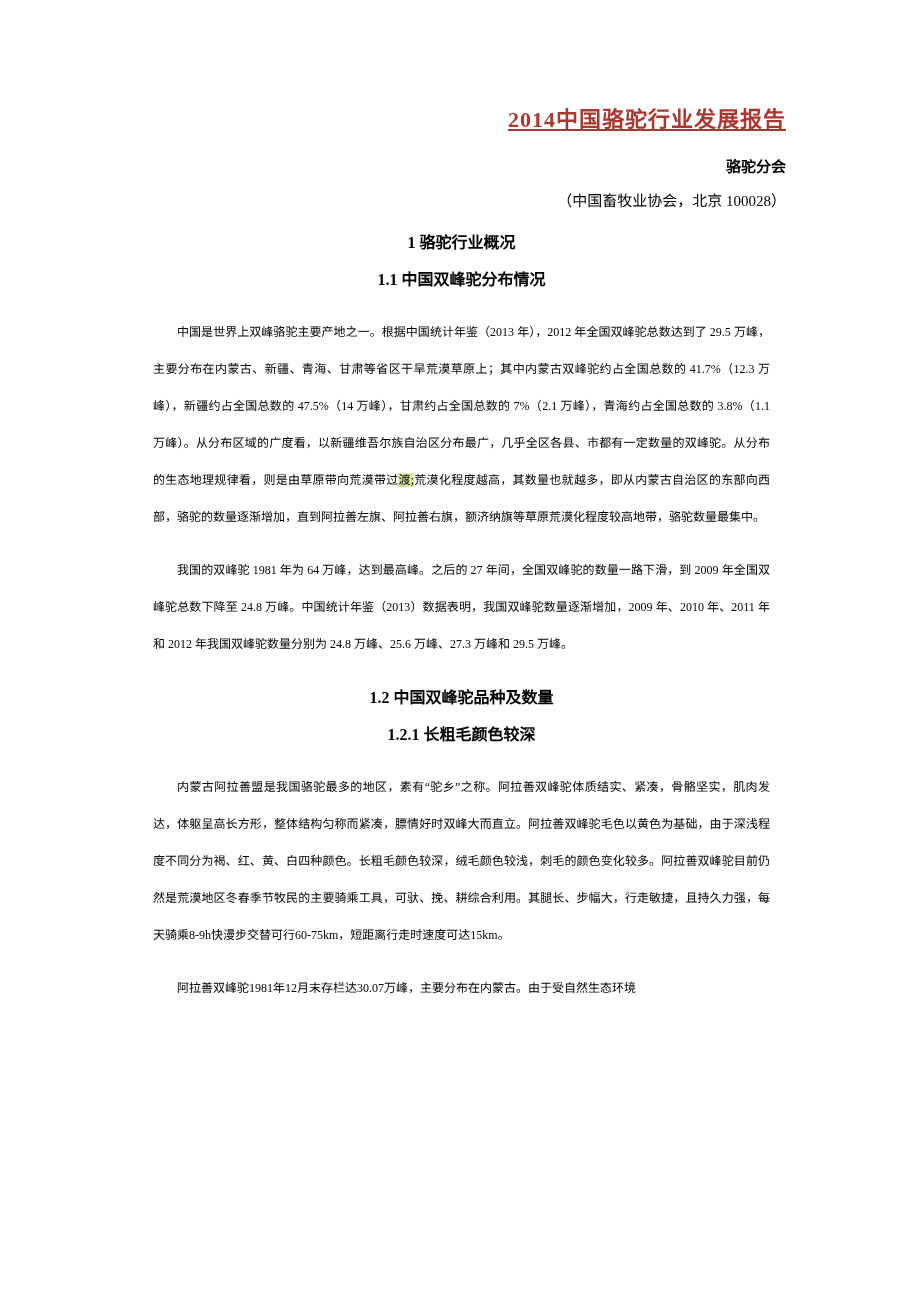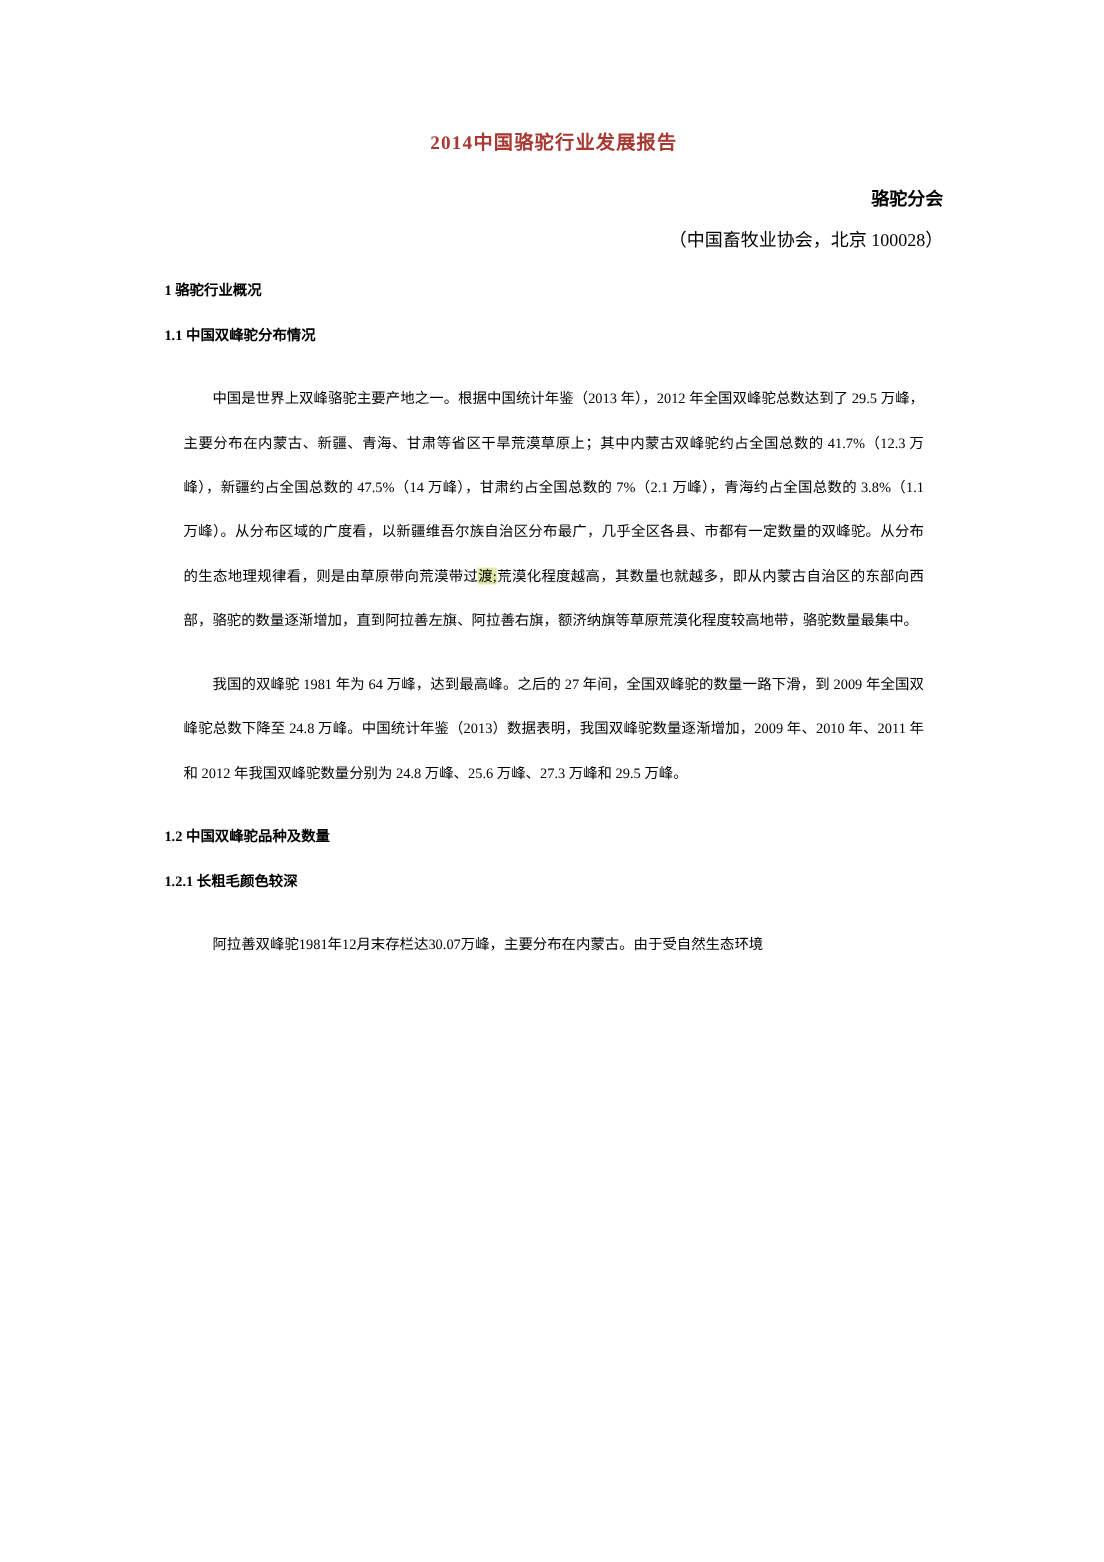--- a/index.html
+++ b/index.html
@@ -15,48 +15,49 @@
     color: #000000;
   }
   .page {
     box-sizing: border-box;
     width: 920px;
     height: 1302px;
     padding: 98px 134px 60px 137px;
     background: #ffffff;
   }
   .doc-title {
-    font-size: 16px;
+    font-size: 22px;
     font-weight: bold;
     line-height: 44px;
     margin: 0 0 8px 0;
-    text-align: center;
+    text-align: right;
     color: var(--title-color, #a83832);
     letter-spacing: 1px;
+    text-decoration: underline;
   }
   .doc-author {
     font-size: 15px;
     font-weight: bold;
     line-height: 34px;
     margin: 0;
     text-align: right;
   }
   .doc-affiliation {
     font-size: 15px;
     font-weight: normal;
     line-height: 34px;
     margin: 0 0 6px 0;
     text-align: right;
   }
   .doc-heading {
-    font-size: 12px;
+    font-size: 16px;
     font-weight: bold;
     line-height: 37px;
     margin: 0;
-    text-align: left;
+    text-align: center;
   }
   .doc-paragraph {
     font-size: 12px;
     font-weight: normal;
     line-height: 37px;
     margin: 16px;
     text-indent: 2em;
     text-align: justify;
   }
   .highlight {
@@ -70,15 +71,16 @@
   <h1 class="doc-title">2014中国骆驼行业发展报告</h1>
   <div class="doc-author">骆驼分会</div>
   <div class="doc-affiliation">（中国畜牧业协会，北京 100028）</div>
   <div class="doc-body">
       <h2 class="doc-heading">1 骆驼行业概况</h2>
       <h2 class="doc-heading">1.1 中国双峰驼分布情况</h2>
       <p class="doc-paragraph"><span>中国是世界上双峰骆驼主要产地之一。根据中国统计年鉴（2013 年），2012 年全国双峰驼总数达到了 29.5 万峰，主要分布在内蒙古、新疆、青海、甘肃等省区干旱荒漠草原上；其中内蒙古双峰驼约占全国总数的 41.7%（12.3 万峰），新疆约占全国总数的 47.5%（14 万峰），甘肃约占全国总数的 7%（2.1 万峰），青海约占全国总数的 3.8%（1.1 万峰）。从分布区域的广度看，以新疆维吾尔族自治区分布最广，几乎全区各县、市都有一定数量的双峰驼。从分布的生态地理规律看，则是由草原带向荒漠带过</span><span class="highlight">渡;</span><span>荒漠化程度越高，其数量也就越多，即从内蒙古自治区的东部向西部，骆驼的数量逐渐增加，直到阿拉善左旗、阿拉善右旗，额济纳旗等草原荒漠化程度较高地带，骆驼数量最集中。</span></p>
       <p class="doc-paragraph"><span>我国的双峰驼 1981 年为 64 万峰，达到最高峰。之后的 27 年间，全国双峰驼的数量一路下滑，到 2009 年全国双峰驼总数下降至 24.8 万峰。中国统计年鉴（2013）数据表明，我国双峰驼数量逐渐增加，2009 年、2010 年、2011 年和 2012 年我国双峰驼数量分别为 24.8 万峰、25.6 万峰、27.3 万峰和 29.5 万峰。</span></p>
       <h2 class="doc-heading">1.2 中国双峰驼品种及数量</h2>
       <h2 class="doc-heading">1.2.1 长粗毛颜色较深</h2>
+      <p class="doc-paragraph"><span>内蒙古阿拉善盟是我国骆驼最多的地区，素有“驼乡”之称。阿拉善双峰驼体质结实、紧凑，骨骼坚实，肌肉发达，体躯呈高长方形，整体结构匀称而紧凑，膘情好时双峰大而直立。阿拉善双峰驼毛色以黄色为基础，由于深浅程度不同分为褐、红、黄、白四种颜色。长粗毛颜色较深，绒毛颜色较浅，刺毛的颜色变化较多。阿拉善双峰驼目前仍然是荒漠地区冬春季节牧民的主要骑乘工具，可驮、挽、耕综合利用。其腿长、步幅大，行走敏捷，且持久力强，每天骑乘8-9h快漫步交替可行60-75km，短距离行走时速度可达15km。</span></p>
       <p class="doc-paragraph"><span>阿拉善双峰驼1981年12月末存栏达30.07万峰，主要分布在内蒙古。由于受自然生态环境</span></p>
     </div>
 </div>
 
 </body></html>

